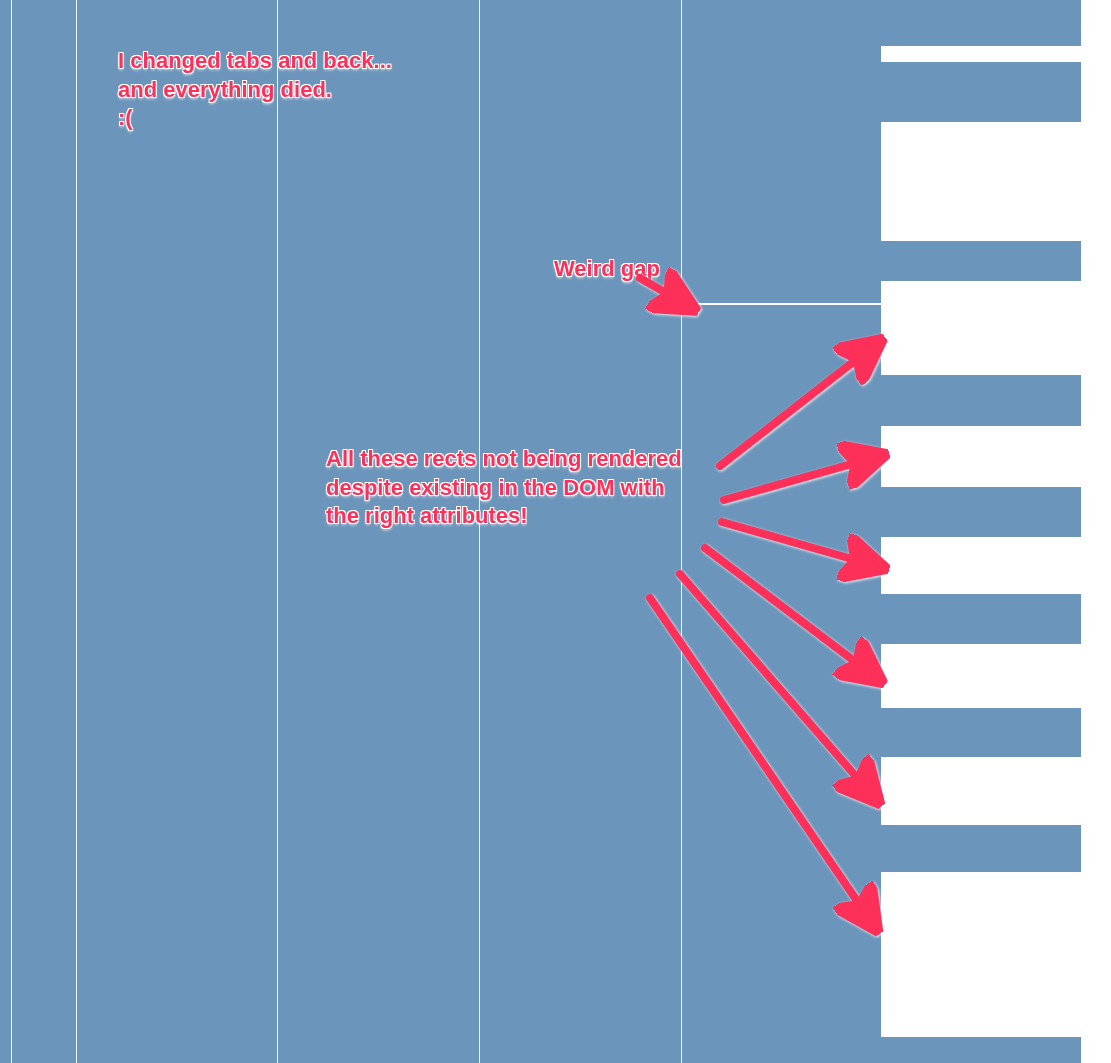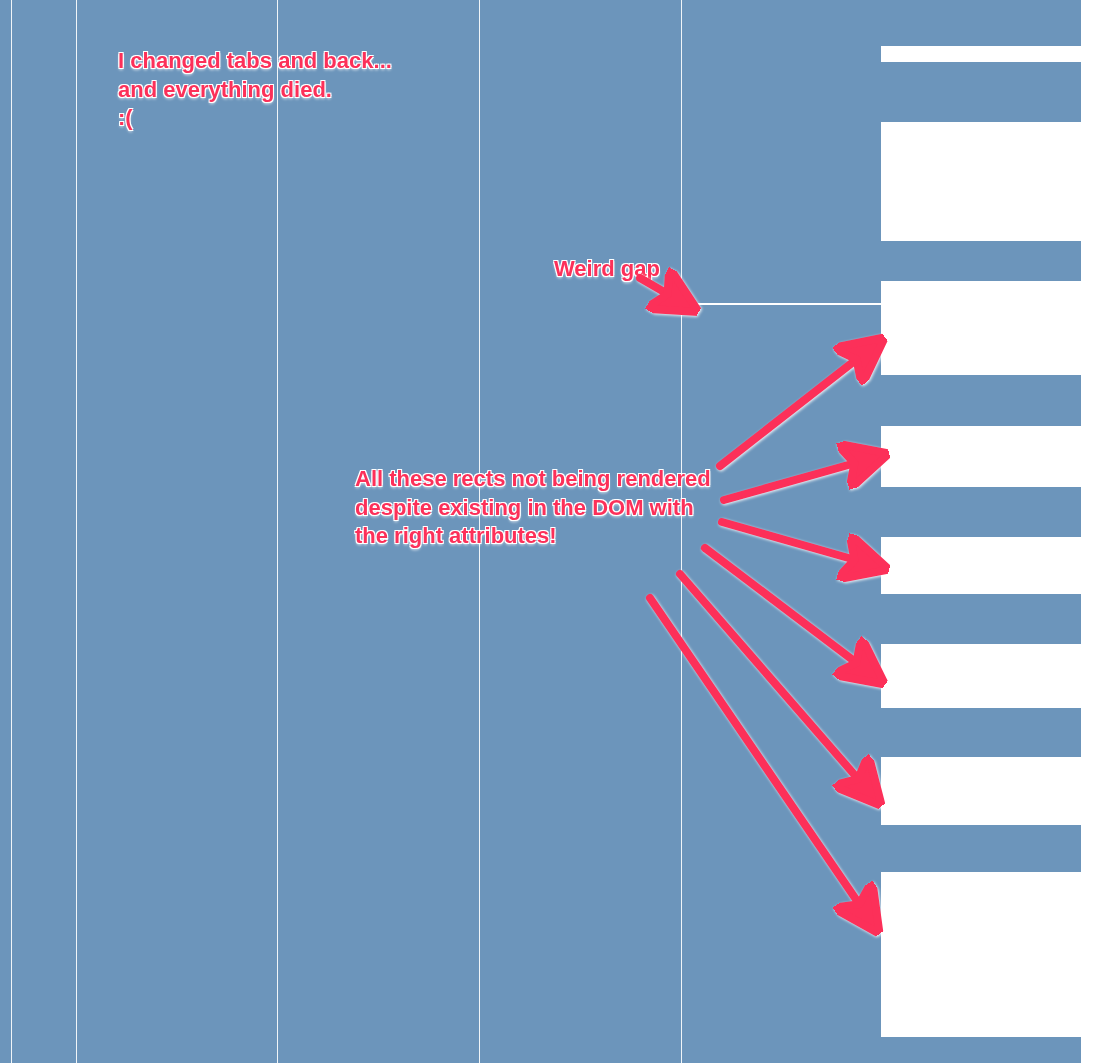--- a/index.html
+++ b/index.html
@@ -108,21 +108,21 @@
       <div class="stub" style="top: 825px; height: 47px;"></div>
       <div class="stub" style="top: 1037px; height: 26px;"></div>
     </div>
 
   <div class="ann-text" style="left:118px; top:47px;">I changed tabs and back...
 and everything died.
 :(</div>
 
   <div class="ann-text" style="left:522px; top:255px;margin-left:32px;">Weird gap</div>
 
-  <div class="ann-text" style="left:326px; top:465px;margin-left:29px;">All these rects not being rendered
+  <div class="ann-text" style="left:326px; top:445px;">All these rects not being rendered
 despite existing in the DOM with
 the right attributes!</div>
 
   <svg class="arrow arrow-shadow" width="1111" height="1063" style="left:0;top:0;">
     <defs>
       <marker id="head" orient="auto" markerWidth="6" markerHeight="6" refX="3" refY="3">
         <path d="M0,0 L6,3 L0,6 L1.5,3 Z" fill="#fc3059"></path>
       </marker>
     </defs>
     <g id="arrow-group" stroke="#fc3059" stroke-width="8" stroke-linecap="round">

